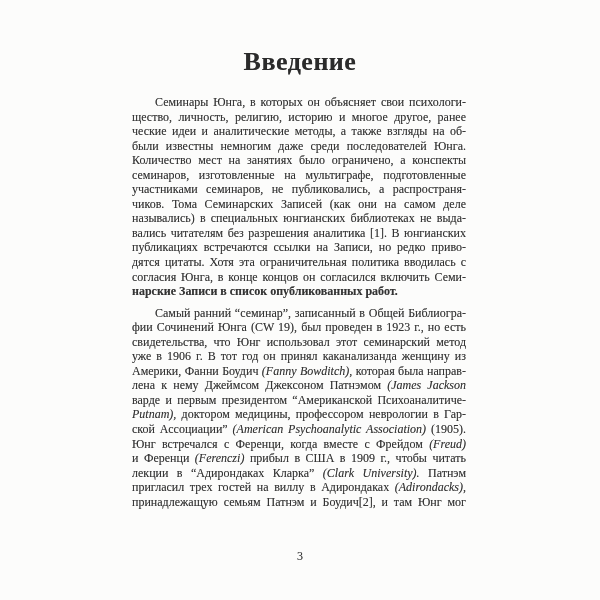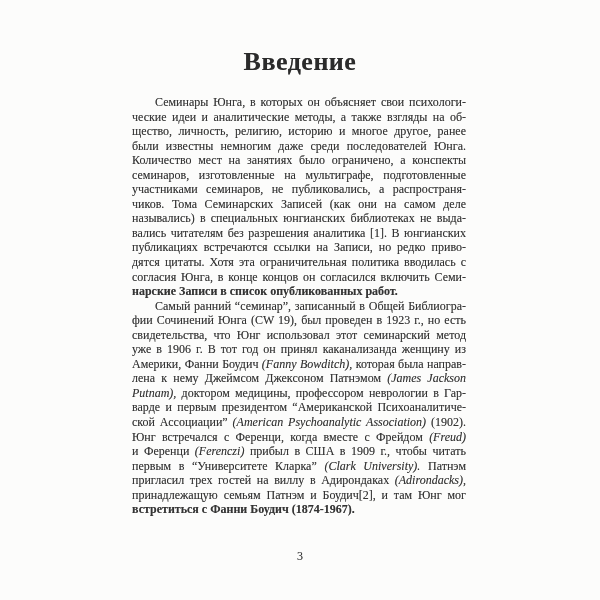--- a/index.html
+++ b/index.html
@@ -22,21 +22,21 @@
     text-shadow: 0 0 0.6px rgba(40,40,40,0.45);
   }
   .body-text {
     position: absolute;
     left: 132px; top: 95px;
     width: 334px;
     font-size: 12px;
     line-height: 14.55px;
     text-shadow: 0 0 0.5px rgba(60,60,60,0.45);
   }
-  .paragraph + .paragraph { }
+  .paragraph + .paragraph { margin-top: 7px; }
   .line {
     height: 14.55px;
     overflow: hidden;
     text-align: justify;
     text-align-last: justify;
     white-space: normal;
   }
   .line.pfirst { text-indent: 23px; }
   .line.plast { text-align-last: left; font-weight: bold; }
   .line .it { font-style: italic; }
@@ -51,47 +51,46 @@
 </style>
 </head>
 <body>
 
 <div class="page">
   <div class="title">Введение</div>
 
   <div class="body-text">
       <div class="paragraph">
         <div class="line pfirst"><span>Семинары Юнга, в которых он объясняет свои психологи-</span></div>
+        <div class="line"><span>щество, личность, религию, историю и многое другое, ранее</span></div>
         <div class="line"><span>ческие идеи и аналитические методы, а также взгляды на об-</span></div>
-        <div class="line"><span>щество, личность, религию, историю и многое другое, ранее</span></div>
         <div class="line"><span>были известны немногим даже среди последователей Юнга.</span></div>
         <div class="line"><span>Количество мест на занятиях было ограничено, а конспекты</span></div>
         <div class="line"><span>семинаров, изготовленные на мультиграфе, подготовленные</span></div>
         <div class="line"><span>участниками семинаров, не публиковались, а распространя-</span></div>
         <div class="line"><span>чиков. Тома Семинарских Записей (как они на самом деле</span></div>
         <div class="line"><span>назывались) в специальных юнгианских библиотеках не выда-</span></div>
         <div class="line"><span>вались читателям без разрешения аналитика [1]. В юнгианских</span></div>
         <div class="line"><span>публикациях встречаются ссылки на Записи, но редко приво-</span></div>
         <div class="line"><span>дятся цитаты. Хотя эта ограничительная политика вводилась с</span></div>
         <div class="line"><span>согласия Юнга, в конце концов он согласился включить Семи-</span></div>
         <div class="line plast"><span>нарские Записи в список опубликованных работ.</span></div>
       </div>
       <div class="paragraph">
         <div class="line pfirst"><span>Самый ранний “семинар”, записанный в Общей Библиогра-</span></div>
         <div class="line"><span>фии Сочинений Юнга (CW 19), был проведен в 1923 г., но есть</span></div>
         <div class="line"><span>свидетельства, что Юнг использовал этот семинарский метод</span></div>
         <div class="line"><span>уже в 1906 г. В тот год он принял каканализанда женщину из</span></div>
         <div class="line"><span>Америки, Фанни Боудич </span><span class="it">(Fanny Bowditch)</span><span>, которая была направ-</span></div>
         <div class="line"><span>лена к нему Джеймсом Джексоном Патнэмом </span><span class="it">(James Jackson</span></div>
+        <div class="line"><span>варде и первым президентом “Американской Психоаналитиче-</span></div>
         <div class="line"><span class="it">Putnam),</span><span> доктором медицины, профессором неврологии в Гар-</span></div>
-        <div class="line"><span>варде и первым президентом “Американской Психоаналитиче-</span></div>
-        <div class="line"><span>ской Ассоциации” </span><span class="it">(American Psychoanalytic Association)</span><span> (1902).</span></div>
+        <div class="line"><span>ской Ассоциации” </span><span class="it">(American Psychoanalytic Association)</span><span> (1905).</span></div>
         <div class="line"><span>Юнг встречался с Ференци, когда вместе с Фрейдом </span><span class="it">(Freud)</span></div>
         <div class="line"><span>и Ференци </span><span class="it">(Ferenczi)</span><span> прибыл в США в 1909 г., чтобы читать</span></div>
-        <div class="line"><span>первым в “Университете Кларка” </span><span class="it">(Clark University).</span><span> Патнэм</span></div>
+        <div class="line"><span>лекции в “Адирондаках Кларка” </span><span class="it">(Clark University).</span><span> Патнэм</span></div>
         <div class="line"><span>пригласил трех гостей на виллу в Адирондаках </span><span class="it">(Adirondacks)</span><span>,</span></div>
         <div class="line"><span>принадлежащую семьям Патнэм и Боудич[2], и там Юнг мог</span></div>
-        <div class="line plast"><span>встретиться с Фанни Боудич (1874-1967).</span></div>
       </div>
     </div>
 
   <div class="page-number">3</div>
 </div>
 
 </body></html>

